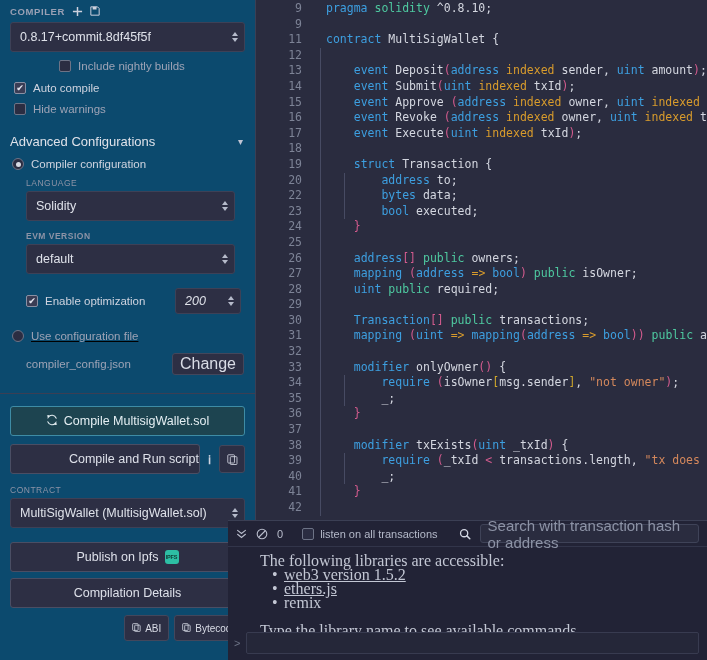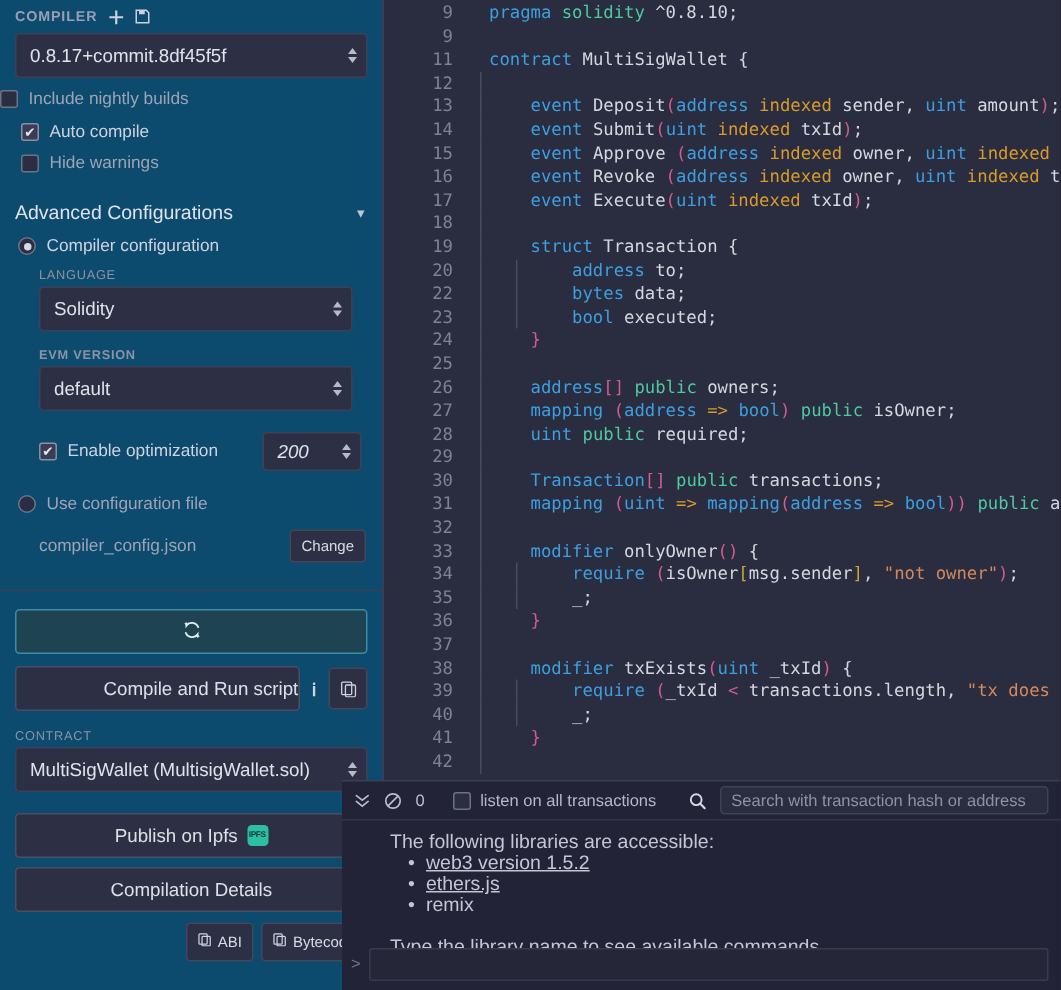--- a/index.html
+++ b/index.html
@@ -42,21 +42,21 @@
   .spin {
     position: absolute; right: 7px; top: 50%; transform: translateY(-50%);
     display: flex; flex-direction: column; gap: 2px; align-items: center;
     pointer-events: none;
   }
   .spin i { width: 0; height: 0; border-left: 3.5px solid transparent; border-right: 3.5px solid transparent; display:block;}
   .spin i.up { border-bottom: 4px solid #b6bbcb; }
   .spin i.dn { border-top: 4px solid #b6bbcb; }
 
   .row { display: flex; align-items: center; }
-  .row-right { justify-content: flex-start; }
+  .row-right { justify-content: center; }
 
   .cb {
     width: 12px; height: 12px; border: 1px solid #6d7386; border-radius: 2px;
     background: #2b2d42; display: inline-flex; align-items: center; justify-content: center;
     flex: 0 0 auto;
   }
   .cb.on { background: #3a3d55; border-color: #8a90a4; }
   .cb.on:after { content: "✔"; font-size: 9px; color: #e3e6ef; line-height: 1; }
 
   .cb-label { font-size: 11.5px; color: #cfd3df; margin-left: 7px; }
@@ -142,26 +142,26 @@
   }
   .term-bar {
     height: 26px; display: flex; align-items: center; gap: 9px;
     padding: 0 8px; border-bottom: 1px solid #32354a;
   }
   .term-ico { color: #b9bdcc; display: inline-flex; align-items: center; cursor: pointer; }
   .term-count { font-size: 11px; color: #b9bdcc; }
   .term-cb-label { font-size: 11px; color: #b4b9c9; margin-left: 6px; }
   .term-search {
     flex: 1; height: 19px; background: #2a2c3f; border: 1px solid #3f4358; border-radius: 3px;
-    color: #8d93a6; font-size: 11px; padding: 0 7px; display: flex; align-items: center;
+    color: #8d93a6; font-size: 15px; padding: 0 7px; display: flex; align-items: center;
     min-width: 0;
   }
   .term-body {
-    font-family: Liberation Sans, sans-serif;
-    font-size: 13px; line-height: 14px; color: #c3c7d4;
+    font-family: Liberation Serif, serif;
+    font-size: 16px; line-height: 14px; color: #c3c7d4;
     padding: 7px 0 0 32px; height: 86px; overflow: hidden;
   }
   .term-body ul { margin: 0 12px 0 14px; padding: 0; list-style: none; }
   .term-body li { position: relative; padding-left: 10px; }
   .term-body li:before { content: "•"; position: absolute; left: -2px; color: #c3c7d4; }
   .tlink { text-decoration: underline; color: #c3c7d4; cursor: pointer; }
   .term-input-row {
     position: absolute; bottom: 5px; left: 6px; right: 8px; height: 24px;
     display: flex; align-items: center; gap: 6px;
   }
@@ -263,44 +263,45 @@
           <span class="sel" style="height:26px; display:flex;font-style:italic;">
             <span>200</span>
           </span>
           <span class="spin">
               <i class="up"></i>
               <i class="dn"></i>
             </span>
         </span>
       </div>
 
-      <div class="row" style="padding:16px 0 0 12px;">
+      <div class="row" style="padding:16px 0 0 12px;text-decoration:underline;">
         <span class="rad"></span>
         <span class="cb-label dim">Use configuration file</span>
       </div>
 
       <div class="row" style="padding:11px 11px 0 26px;">
         <span class="cb-label dim" style="margin-left:0;">compiler_config.json</span>
         <span class="spacer"></span>
-        <span class="btn-sm" style="height:22px; font-size:10px;">
+        <span class="btn-sm" style="height:22px; font-size:16px;">
           <span>Change</span>
         </span>
       </div>
 
       <div class="hr" style="margin-top:18px;"></div>
 
       <div style="padding:12px 10px 0 10px;">
         <div class="btn primary">
           <span>
             <svg width="12" height="12" viewBox="0 0 16 16">
                 <path d="M13.5 5.5A6 6 0 0 0 3 4.2V2M2.5 10.5A6 6 0 0 0 13 11.8V14" stroke="#e4eef2" stroke-width="1.6" fill="none" stroke-linecap="round"></path>
                 <path d="M1 2h2.4v2.4z" fill="#e4eef2"></path>
                 <path d="M15 14h-2.4v-2.4z" fill="#e4eef2"></path>
               </svg>
           </span>
+          <span>Compile MultisigWallet.sol</span>
         </div>
 
         <div class="row" style="gap:6px; margin-top:8px;">
           <div class="btn" style="flex:1;justify-content:flex-end;">
             <span>Compile and Run script</span>
           </div>
           <span style="color:#cfd3df;font-size:12px;font-weight:700;padding:0 2px;cursor:pointer;">ℹ</span>
           <span class="icon-sq">
             <svg width="11" height="11" viewBox="0 0 14 14">
                 <rect x="1" y="1" width="8.5" height="10.5" rx="1" fill="none" stroke="#cfd3df" stroke-width="1.1"></rect>

